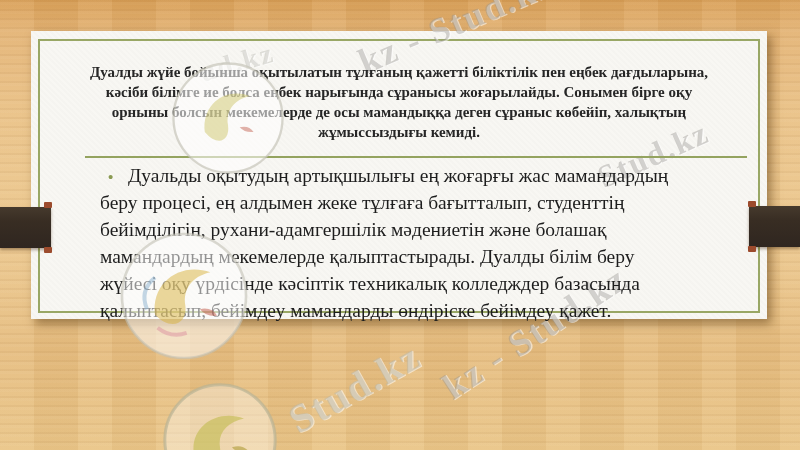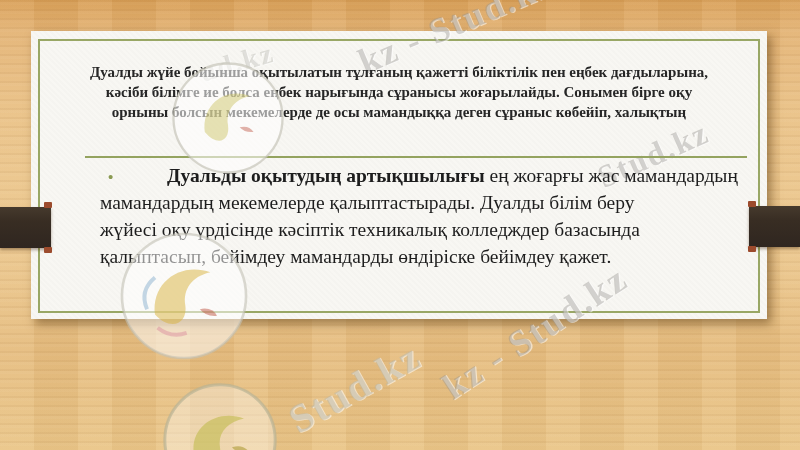--- a/index.html
+++ b/index.html
@@ -35,21 +35,21 @@
   .body{
     position:absolute;left:69px;top:131px;width:662px;z-index:3;
     font-size:19.5px;line-height:27px;color:#1d1d1d;
   }
   .body .bline{white-space:nowrap;height:27px;}
   .body .first{padding-left:28px;position:relative;}
   .bullet{
     position:absolute;left:8px;top:1px;color:#8a9a52;font-size:15px;
     font-family:"Liberation Sans",sans-serif;
   }
-  .bold-lead{font-weight:bold;margin-left:39px;}
+  .bold-lead{font-weight:normal;}
   
   .wm-text{
     position:absolute;z-index:2;pointer-events:none;
     font-weight:bold;color:rgba(152,150,146,0.42);
     text-shadow:1px 1px 0 rgba(255,255,255,0.55);
     white-space:nowrap;letter-spacing:2px;
   }
   .wm1{left:352px;top:44px;font-size:36px;transform:rotate(-23deg);transform-origin:left top;}
   .wm2{left:196px;top:58px;font-size:28px;transform:rotate(-16deg);transform-origin:left top;color:rgba(160,158,150,0.30);}
   .wm3{left:592px;top:162px;font-size:32px;transform:rotate(-24deg);transform-origin:left top;}
@@ -74,29 +74,32 @@
 
 <div class="stage">
 
   <div class="slide">
     <div class="inner-border"></div>
 
     <div class="title">
       <div class="tline">Дуалды жүйе бойынша оқытылатын тұлғаның қажетті біліктілік пен еңбек дағдыларына,</div>
       <div class="tline">кәсіби білімге ие болса еңбек нарығында сұранысы жоғарылайды. Сонымен бірге оқу</div>
       <div class="tline">орныны болсын мекемелерде де осы мамандыққа деген сұраныс көбейіп, халықтың</div>
+      <div class="tline">жұмыссыздығы кемиді.</div>
     </div>
 
     <div class="rule"></div>
 
     <div class="body">
       <div class="bline first">
         <span class="bullet">•</span>
         <span class="bold-lead">Дуальды оқытудың артықшылығы</span><span> ең жоғарғы жас мамандардың</span>
       </div>
+      <div class="bline">беру процесі, ең алдымен жеке тұлғаға бағытталып, студенттің</div>
+      <div class="bline">бейімділігін, рухани-адамгершілік мәдениетін және болашақ</div>
       <div class="bline">мамандардың мекемелерде қалыптастырады. Дуалды білім беру</div>
       <div class="bline">жүйесі оқу үрдісінде кәсіптік техникалық колледждер базасында</div>
       <div class="bline">қалыптасып, бейімдеу мамандарды өндіріске бейімдеу қажет.</div>
     </div>
   </div>
 
   <div class="wm-text wm1">kz - Stud.kz</div>
   <div class="wm-text wm2">ud.kz</div>
   <div class="wm-text wm3">Stud.kz</div>
   <div class="wm-text wm4">kz - Stud.kz</div>

